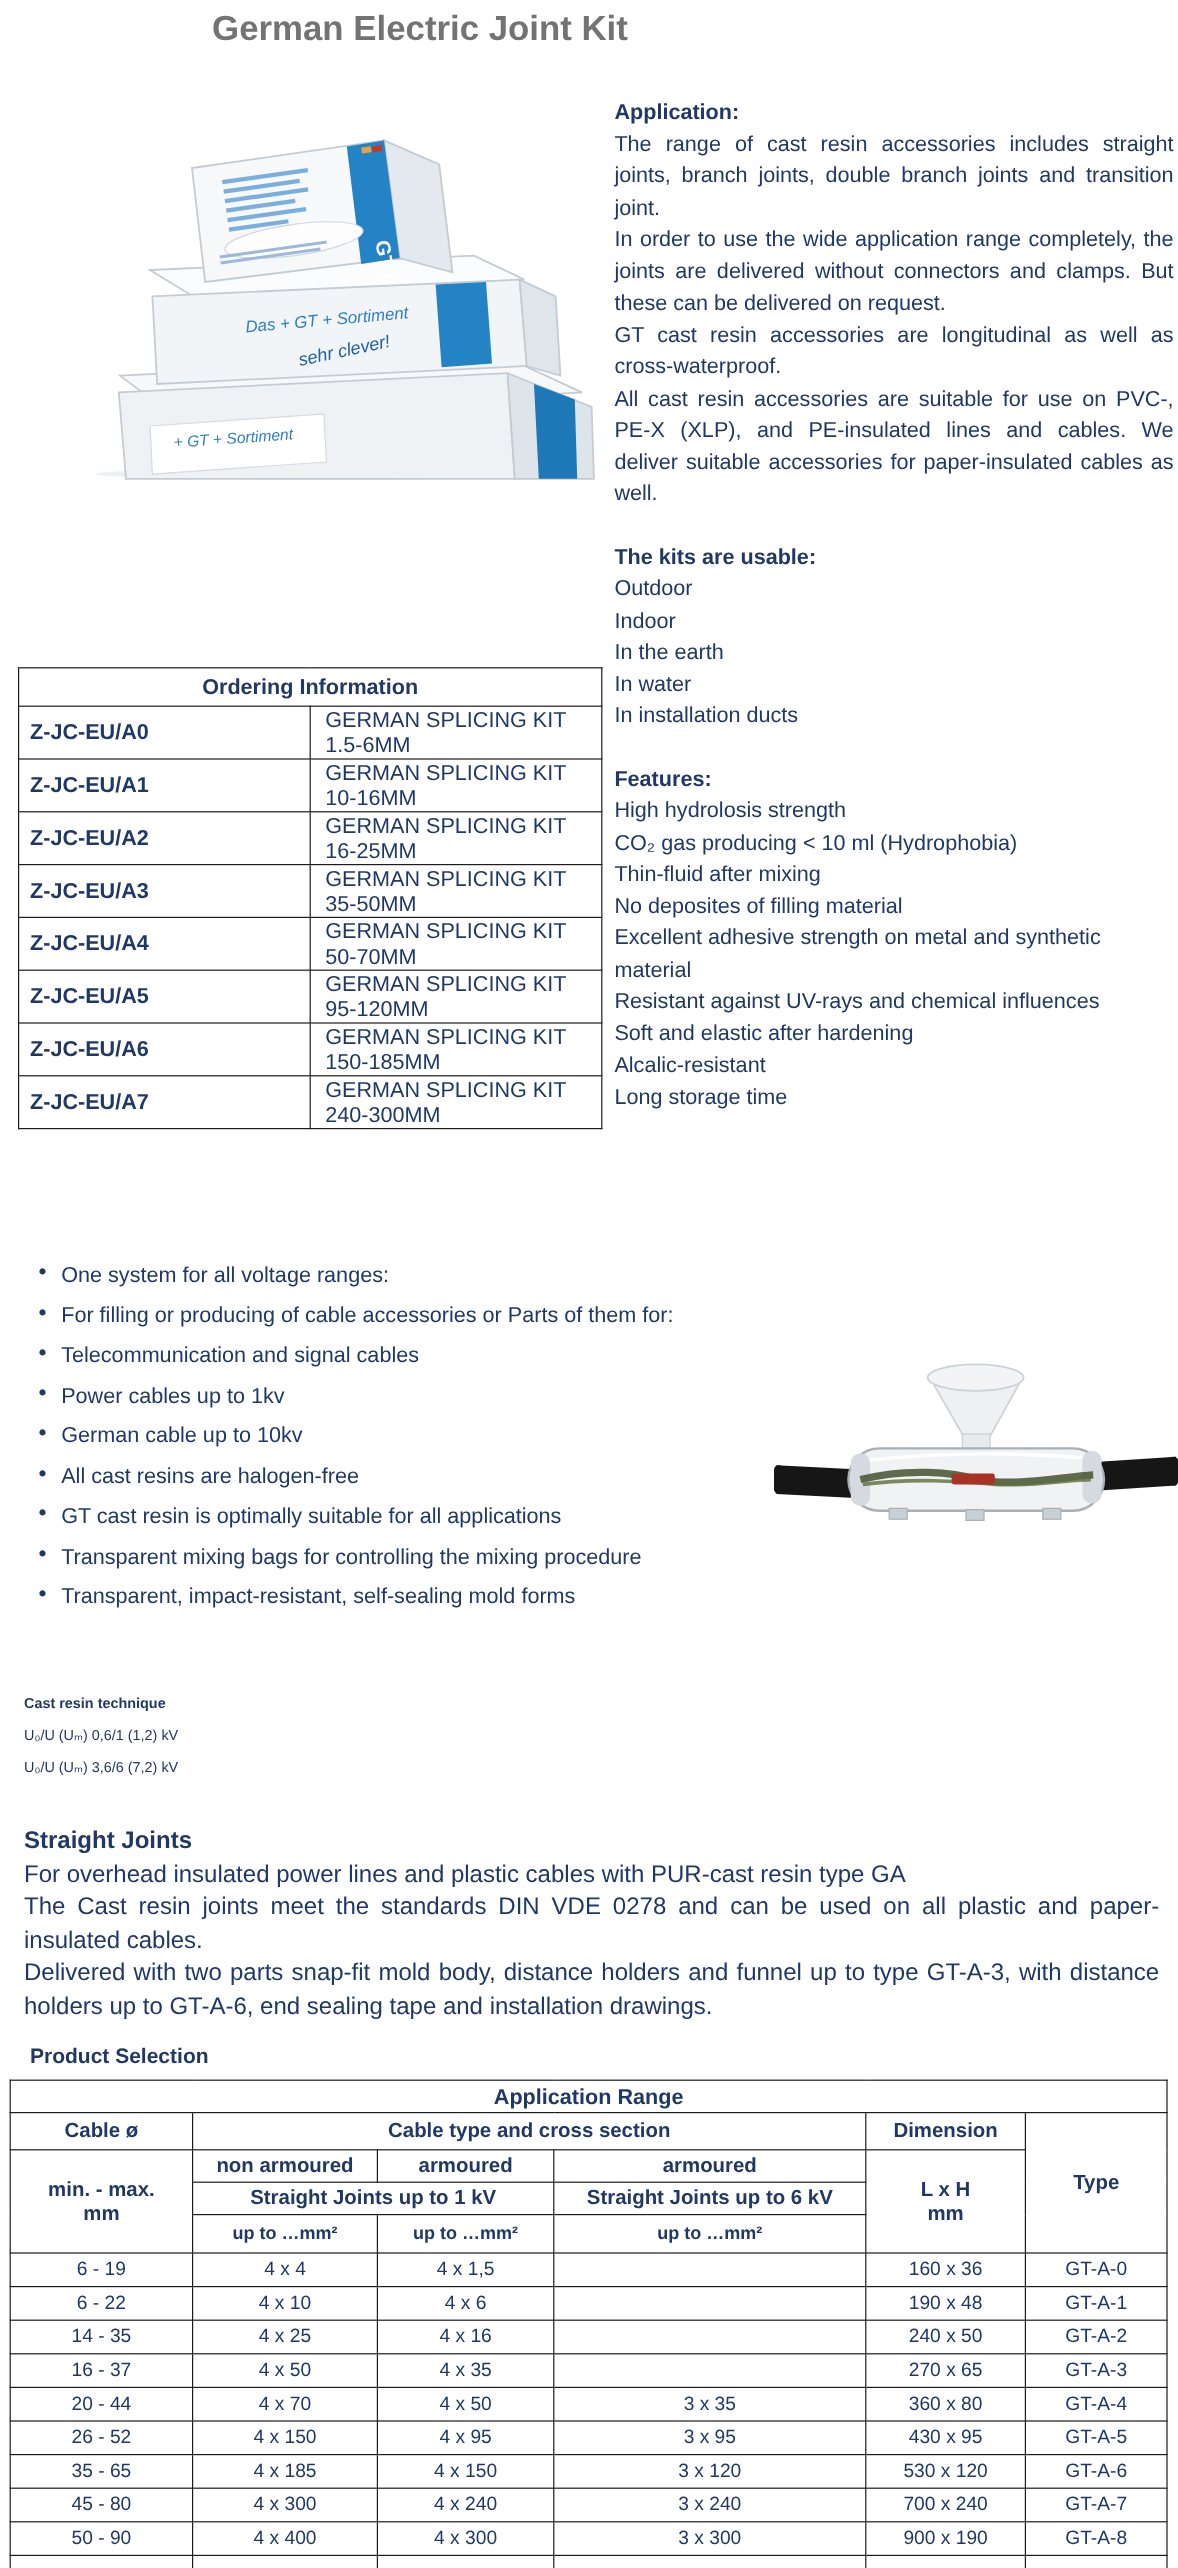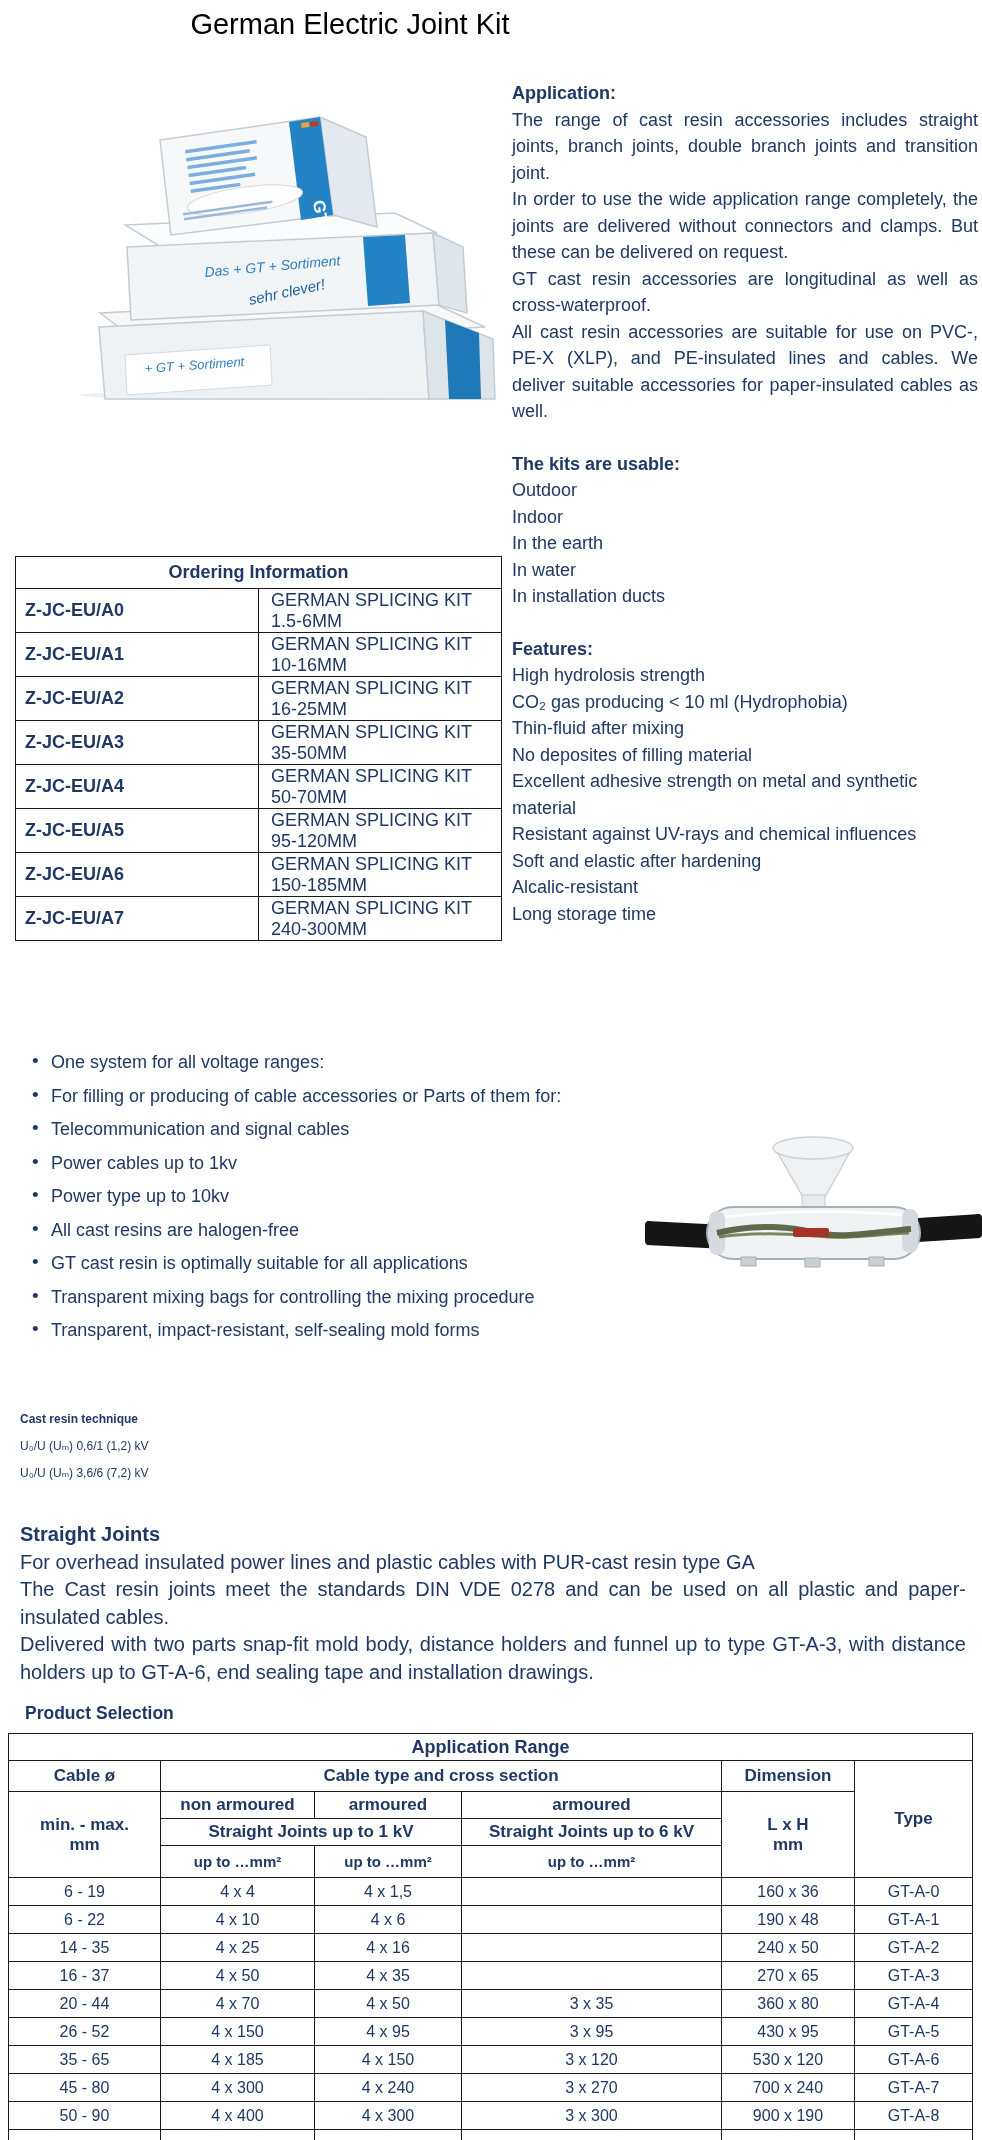--- a/index.html
+++ b/index.html
@@ -6,21 +6,21 @@
   #page {
     position:relative; width:982px; height:2140px; background:#ffffff;
     font-family:"Liberation Sans","DejaVu Sans",sans-serif;
     color:#1f3864; overflow:hidden;
   }
   .abs { position:absolute; }
 
   
   .page-title {
     left:0; top:8px; width:700px; text-align:center;
-    font-size:29px; font-weight:normal; color:#000000;
+    font-size:29px; font-weight:bold; color:#737373;
   }
 
   
   .right-col { left:512px; top:80px; width:466px; font-size:18px; line-height:26.5px; }
   .right-col .h { font-weight:bold; }
   .right-col p { margin:0; text-align:justify; }
   .gap { height:26px; }
   .plain-list div { white-space:nowrap; }
   .right-col .wrap div { white-space:normal; }
 
@@ -187,21 +187,21 @@
     </tbody>
       </table>
   </div>
 
   <div class="abs advantages">
     <ul>
       <li>One system for all voltage ranges:</li>
       <li>For filling or producing of cable accessories or Parts of them for:</li>
       <li>Telecommunication and signal cables</li>
       <li>Power cables up to 1kv</li>
-      <li>Power type up to 10kv</li>
+      <li>German cable up to 10kv</li>
       <li>All cast resins are halogen-free</li>
       <li>GT cast resin is optimally suitable for all applications</li>
       <li>Transparent mixing bags for controlling the mixing procedure</li>
       <li>Transparent, impact-resistant, self-sealing mold forms</li>
     </ul>
   </div>
 
   <div class="abs" style="left:645px; top:1133px; width:337px; height:178px;">
     <svg width="337" height="178" viewBox="0 0 337 178">
 
@@ -339,21 +339,21 @@
         <td>4 x 185</td>
         <td>4 x 150</td>
         <td>3 x 120</td>
         <td>530 x 120</td>
         <td>GT-A-6</td>
       </tr>
       <tr class="dr">
         <td>45 - 80</td>
         <td>4 x 300</td>
         <td>4 x 240</td>
-        <td>3 x 270</td>
+        <td>3 x 240</td>
         <td>700 x 240</td>
         <td>GT-A-7</td>
       </tr>
       <tr class="dr">
         <td>50 - 90</td>
         <td>4 x 400</td>
         <td>4 x 300</td>
         <td>3 x 300</td>
         <td>900 x 190</td>
         <td>GT-A-8</td>

